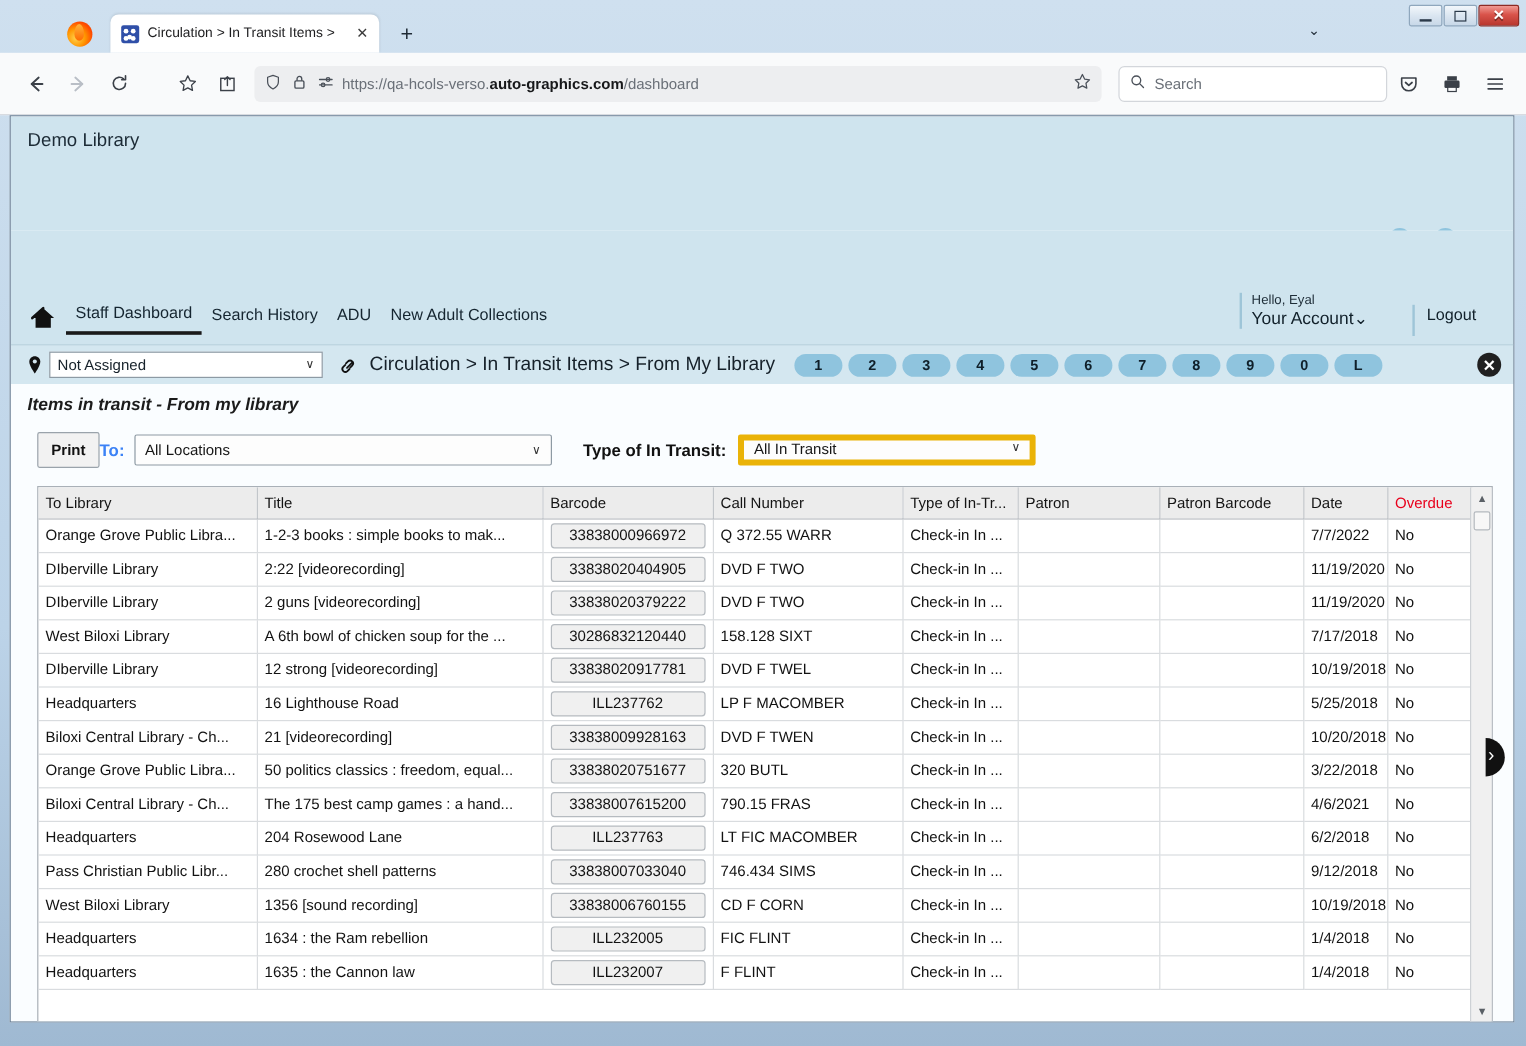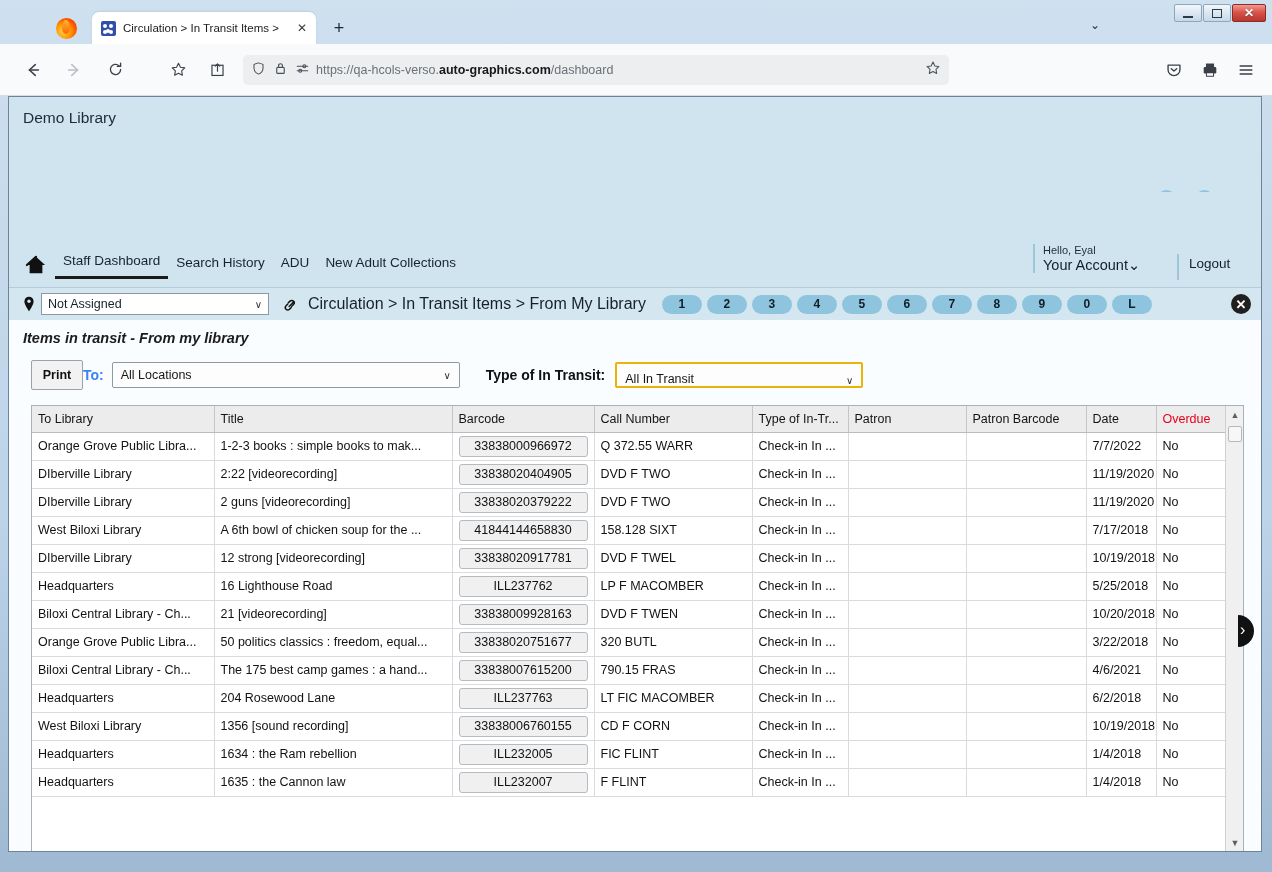--- a/index.html
+++ b/index.html
@@ -240,22 +240,22 @@
   .lbl-to { font-size: 14px; font-weight: bold; color: #3b82f6; }
   .sel-loc {
     margin-left: 8px; width: 348px; height: 26px;
     border: 1px solid #8d9aa4; background: #fdfdfd; border-radius: 2px;
     display: flex; align-items: center; padding: 0 8px;
     font-size: 12.5px; color: #161616;
   }
   .lbl-type { margin-left: 26px; font-size: 14px; font-weight: bold; color: #111; }
   .sel-type {
     margin-left: 10px; width: 248px; height: 26px;
-    border: 2px solid #eab308; background: #fdfdfd; border-radius: 2px;
-    display: flex; align-items: flex-end; padding: 0 8px;
+    border: 5px solid #eab308; background: #fdfdfd; border-radius: 2px;
+    display: flex; align-items: flex-start; padding: 0 8px;
     font-size: 12.5px; color: #161616;
   }
   .sel-loc .chev, .sel-type .chev { margin-left: auto; font-size: 10px; color: #333; }
 
   
   #tablewrap {
     position: absolute; left: 22px; top: 85px; width: 1213px; height: 448px;
     border: 1px solid #a9b0b7; background: #fff; overflow: hidden;
   }
   table.grid { border-collapse: collapse; table-layout: fixed; width: 1194px; }
@@ -380,20 +380,29 @@
             <circle cx="12.5" cy="7" r="2" fill="none" stroke="currentColor" stroke-width="1.4"></circle>
             <circle cx="7" cy="13" r="2" fill="none" stroke="currentColor" stroke-width="1.4"></circle>
           </svg>
       </span>
       <span class="url-text"><span>https://qa-hcols-verso.</span><b>auto-graphics.com</b><span>/dashboard</span></span>
       <span class="url-star">
         <svg width="16" height="16" viewBox="0 0 20 20">
             <path d="M10 2.6l2.3 4.8 5.1.7-3.7 3.6.9 5.1-4.6-2.4-4.6 2.4.9-5.1L2.6 8.1l5.1-.7z" fill="none" stroke="currentColor" stroke-width="1.3" stroke-linejoin="round"></path>
           </svg>
       </span>
+    </div>
+    <div id="searchbar">
+      <span style="color:#4a5059;">
+        <svg width="14" height="14" viewBox="0 0 20 20">
+            <circle cx="8.5" cy="8.5" r="5.2" fill="none" stroke="currentColor" stroke-width="1.6"></circle>
+            <path d="M12.4 12.4L17 17" stroke="currentColor" stroke-width="1.6" stroke-linecap="round"></path>
+          </svg>
+      </span>
+      <span style="margin-left:7px;">Search</span>
     </div>
     <div class="right-icons">
       <div class="nav-ico">
         <svg width="18" height="18" viewBox="0 0 20 20">
             <path d="M3.4 4.5h13.2v5.2c0 4-3.1 6.6-6.6 6.6S3.4 13.7 3.4 9.7z" fill="none" stroke="currentColor" stroke-width="1.5" stroke-linejoin="round"></path>
             <path d="M7 8.6l3 2.6 3-2.6" fill="none" stroke="currentColor" stroke-width="1.6" stroke-linecap="round" stroke-linejoin="round"></path>
           </svg>
       </div>
       <div class="nav-ico">
         <svg width="18" height="18" viewBox="0 0 20 20">
@@ -634,21 +643,21 @@
                 <td>Check-in In ...</td>
                 <td></td>
                 <td></td>
                 <td class="date-cell">11/19/2020</td>
                 <td>No</td>
               </tr>
               <tr>
                 <td>West Biloxi Library</td>
                 <td>A 6th bowl of chicken soup for the ...</td>
                 <td class="bc-cell">
-                  <span class="bc-chip">41844144658830</span>
+                  <span class="bc-chip">30286832120440</span>
                 </td>
                 <td>158.128 SIXT</td>
                 <td>Check-in In ...</td>
                 <td></td>
                 <td></td>
                 <td class="date-cell">7/17/2018</td>
                 <td>No</td>
               </tr>
               <tr>
                 <td>DIberville Library</td>
@@ -719,20 +728,33 @@
                 <td>Headquarters</td>
                 <td>204 Rosewood Lane</td>
                 <td class="bc-cell">
                   <span class="bc-chip">ILL237763</span>
                 </td>
                 <td>LT FIC MACOMBER</td>
                 <td>Check-in In ...</td>
                 <td></td>
                 <td></td>
                 <td class="date-cell">6/2/2018</td>
+                <td>No</td>
+              </tr>
+              <tr>
+                <td>Pass Christian Public Libr...</td>
+                <td>280 crochet shell patterns</td>
+                <td class="bc-cell">
+                  <span class="bc-chip">33838007033040</span>
+                </td>
+                <td>746.434 SIMS</td>
+                <td>Check-in In ...</td>
+                <td></td>
+                <td></td>
+                <td class="date-cell">9/12/2018</td>
                 <td>No</td>
               </tr>
               <tr>
                 <td>West Biloxi Library</td>
                 <td>1356 [sound recording]</td>
                 <td class="bc-cell">
                   <span class="bc-chip">33838006760155</span>
                 </td>
                 <td>CD F CORN</td>
                 <td>Check-in In ...</td>

